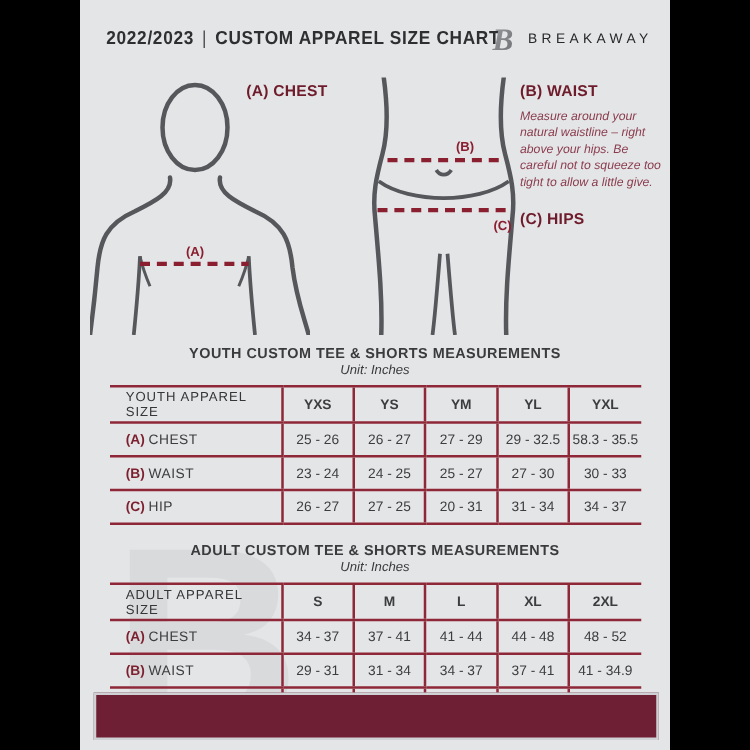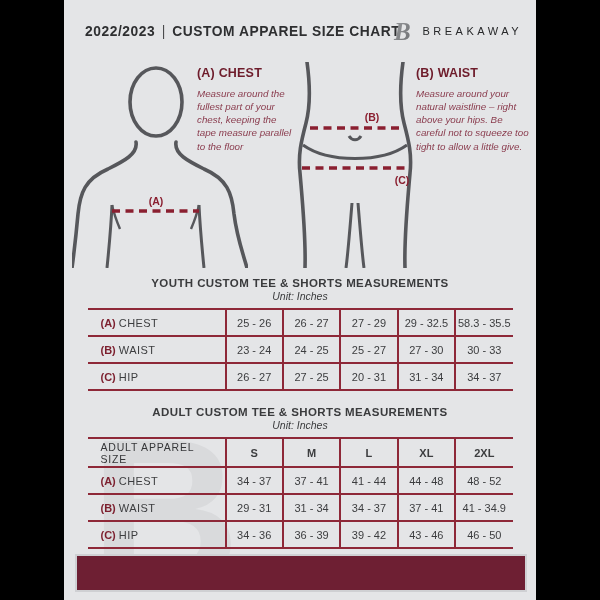--- a/index.html
+++ b/index.html
@@ -117,21 +117,20 @@
           <path d="M40 143 C39 166 37 186 35 206" stroke="#56575b" stroke-width="3"></path>
           <path d="M40 143 C42 152 45 160 48 167" stroke="#56575b" stroke-width="2.4"></path>
           <path d="M127 143 C128 166 130 186 132 206" stroke="#56575b" stroke-width="3"></path>
           <path d="M127 143 C125 152 122 160 119 167" stroke="#56575b" stroke-width="2.4"></path>
           <line x1="40" y1="149" x2="127" y2="149" stroke="#8a1f30" stroke-width="3.4" stroke-dasharray="8 5.5"></line>
           <text x="84" y="143" text-anchor="middle" font-family="Liberation Sans, sans-serif" font-size="10.5" font-weight="bold" fill="#8a1f30">(A)</text>
         </svg>
 
         <div class="measure-text text-chest">
           <p class="m-head">(A) CHEST</p>
-          <p class="m-body">Measure around the fullest part of your chest, keeping the tape measure parallel to the floor</p>
         </div>
 
         <svg class="fig fig-lower" viewBox="0 0 118 206" fill="none" aria-hidden="true">
           <path d="M11 0 C14 22 15 42 10 61 C5 80 2 93 4 111 C7 146 10 176 9 206" stroke="#56575b" stroke-width="3.6" stroke-linecap="round"></path>
           <path d="M107 0 C104 22 103 42 108 61 C113 80 116 93 114 111 C111 146 108 176 109 206" stroke="#56575b" stroke-width="3.6" stroke-linecap="round"></path>
           <path d="M7 83 C32 101 86 101 111 83" stroke="#56575b" stroke-width="3"></path>
           <path d="M53 74 C56 79 62 79 65 74" stroke="#56575b" stroke-width="3"></path>
           <path d="M56 141 C54 166 52 191 50 206" stroke="#56575b" stroke-width="3"></path>
           <path d="M62 141 C64 166 66 191 68 206" stroke="#56575b" stroke-width="3"></path>
           <line x1="14" y1="66" x2="106" y2="66" stroke="#8a1f30" stroke-width="3.4" stroke-dasharray="8 5.5"></line>
@@ -139,37 +138,46 @@
           <line x1="6" y1="106" x2="113" y2="106" stroke="#8a1f30" stroke-width="3.4" stroke-dasharray="8 5.5"></line>
           <text x="106" y="122" text-anchor="middle" font-family="Liberation Sans, sans-serif" font-size="10.5" font-weight="bold" fill="#8a1f30">(C)</text>
         </svg>
 
         <div class="measure-text text-right">
           <div class="m-block">
             <p class="m-head">(B) WAIST</p>
             <p class="m-body">Measure around your natural waistline – right above your hips. Be careful not to squeeze too tight to allow a little give.</p>
           </div>
           <div class="m-block">
+            <p class="m-head">(C) HIPS</p>
           </div>
         </div>
       </div>
 
       <div class="tbl-section youth-section">
         <p class="tbl-title">YOUTH CUSTOM TEE &amp; SHORTS MEASUREMENTS</p>
         <p class="tbl-unit">Unit: Inches</p>
         <table>
           <colgroup>
               <col class="c-label">
               <col class="c-val">
               <col class="c-val">
               <col class="c-val">
               <col class="c-val">
               <col class="c-val">
             </colgroup>
           <tbody>
+              <tr>
+            <th class="size-head">YOUTH APPAREL SIZE</th>
+            <th>YXS</th>
+            <th>YS</th>
+            <th>YM</th>
+            <th>YL</th>
+            <th>YXL</th>
+          </tr>
           <tr>
             <td class="row-label"><span class="marker">(A)</span> <span class="row-name">CHEST</span></td>
             <td>25 - 26</td>
             <td>26 - 27</td>
             <td>27 - 29</td>
             <td>29 - 32.5</td>
             <td>58.3 - 35.5</td>
           </tr>
           <tr>
             <td class="row-label"><span class="marker">(B)</span> <span class="row-name">WAIST</span></td>

